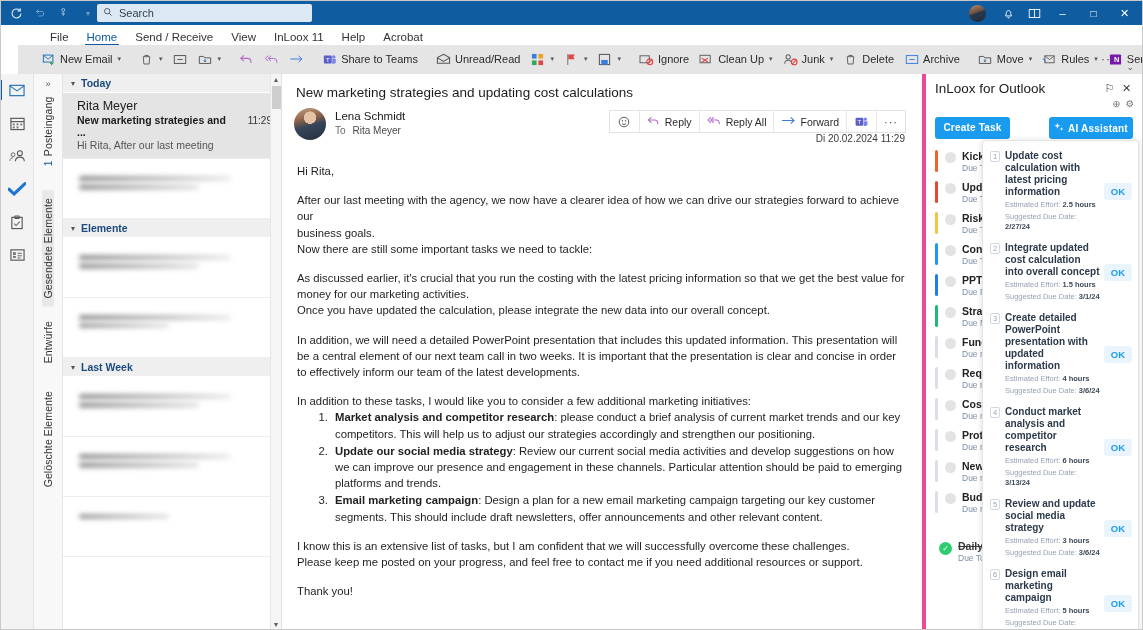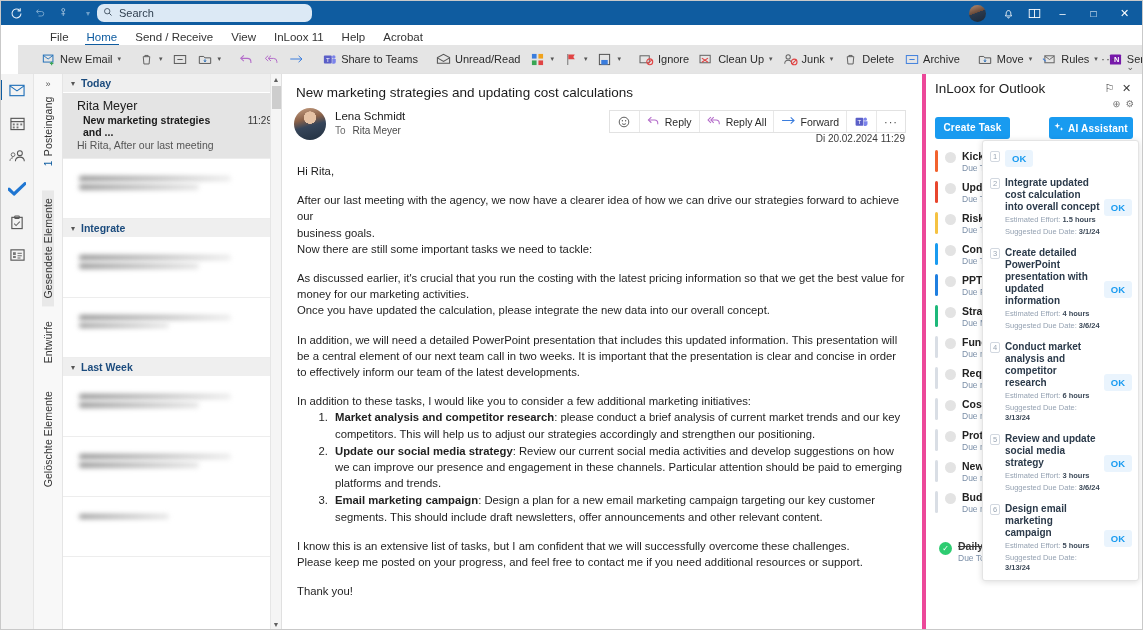--- a/index.html
+++ b/index.html
@@ -16,21 +16,21 @@
   
   .titlebar{
     height:24px; background:#0f5ca0; display:flex; align-items:center;
     padding:0 4px; color:#fff; font-size:11px; position:relative;
   }
   .tb-left{ display:flex; align-items:center; gap:2px; }
   .tb-btn{ width:22px; height:20px; display:flex; align-items:center; justify-content:center; color:#dbe9f5; font-size:12px; cursor:default;}
   .tb-btn.dim{ color:#6d9ec9; }
   .searchbox{
     position:absolute; left:96px; top:3px; width:215px; height:18px;
-    background:#dce9f5; border-radius:7px; display:flex; align-items:center;
+    background:#dce9f5; border-radius:2px; display:flex; align-items:center;
     padding:0 6px; gap:6px; color:#2f3f4f; font-size:11px;
   }
   .searchbox .mag{ font-size:11px; color:#3a4a5a;}
   .tb-right{ position:absolute; right:2px; top:0; height:24px; display:flex; align-items:center; }
   .avatar-sm{
     width:17px;height:17px;border-radius:50%;
     background:linear-gradient(160deg,#b68e74 0%,#6a4a38 45%,#2b3a4d 46%,#1d2a3a 100%);
     margin:0 9px;
   }
   .winbtn{ width:31px;height:24px;display:flex;align-items:center;justify-content:center;font-size:11px;color:#fff;}
@@ -99,21 +99,21 @@
   .msort{ margin-left:auto; display:flex; align-items:center; gap:3px; color:#333;}
   .sort-arrow{ margin-left:8px; color:#333; font-size:11px;}
   .mgroup{
     background:#efefef; font-size:10.5px; color:#1b4b7d; font-weight:bold;
     padding:3px 6px 3px 8px; display:flex; align-items:center; gap:6px; border-bottom:1px solid #fff;
   }
   .mgroup .gchev{ font-size:8px; color:#555; font-weight:normal;}
   .mitem{ padding:6px 10px 7px 14px; border-bottom:1px solid #ededed; position:relative;}
   .mitem.sel{ background:#e4e4e4;}
   .mitem .from{ font-size:12.5px; color:#1b1b1b; }
-  .mitem .subj{ font-size:10.5px; color:#1b1b1b; font-weight:bold; margin-top:1px; padding-right:43px;margin-left:6px;}
+  .mitem .subj{ font-size:10.5px; color:#1b1b1b; font-weight:bold; margin-top:1px; padding-right:43px;}
   .mitem .prev{ font-size:10.5px; color:#555; margin-top:1px;}
   .mitem .time{ position:absolute; right:9px; top:22px; font-size:10px; color:#333;}
   .mitem.blur{ height:60px; padding-top:14px;}
   .blurline{
     height:6px; border-radius:3px; margin:3px 0 0 2px;
     background:linear-gradient(90deg,#9a9a9a,#c7c7c7 60%,#e6e6e6);
     filter:blur(2.4px);
   }
   .blurline.l1{ width:120px;}
   .blurline.l2{ width:152px; height:5px; background:linear-gradient(90deg,#8d8d8d,#bdbdbd 55%,#ececec);}
@@ -547,21 +547,21 @@
           <div class="prev">Hi Rita,  After our last meeting</div>
           <div class="time">11:29</div>
         </div>
         <div class="mitem blur">
           <div class="blurline l2"></div>
           <div class="blurline l1"></div>
         </div>
 
         <div class="mgroup">
           <span class="gchev">▾</span>
-          <span>Integrate</span>
+          <span>Elemente</span>
         </div>
         <div class="mitem blur">
           <div class="blurline l2"></div>
           <div class="blurline l1"></div>
         </div>
         <div class="mitem blur">
           <div class="blurline l2"></div>
           <div class="blurline l3"></div>
         </div>
 
@@ -821,20 +821,25 @@
             <div class="tname">Daily marketing meeting</div>
             <div class="tdue">Due Today 9:00</div>
           </div>
           <div class="lnk" style="font-size:8.5px;color:#199bf0;font-weight:bold;align-self:flex-end;padding-right:20px;">Go to task</div>
         </div>
       </div>
 
       <div class="sugg">
         <div class="sg">
           <div class="num">1</div>
+          <div class="col">
+            <div class="sname">Update cost calculation with latest pricing information</div>
+            <div class="meta"><span>Estimated Effort:</span> <b>2.5 hours</b></div>
+            <div class="meta"><span>Suggested Due Date:</span> <b>2/27/24</b></div>
+          </div>
           <div class="ok">OK</div>
         </div>
         <div class="sg">
           <div class="num">2</div>
           <div class="col">
             <div class="sname">Integrate updated cost calculation into overall concept</div>
             <div class="meta"><span>Estimated Effort:</span> <b>1.5 hours</b></div>
             <div class="meta"><span>Suggested Due Date:</span> <b>3/1/24</b></div>
           </div>
           <div class="ok">OK</div>

